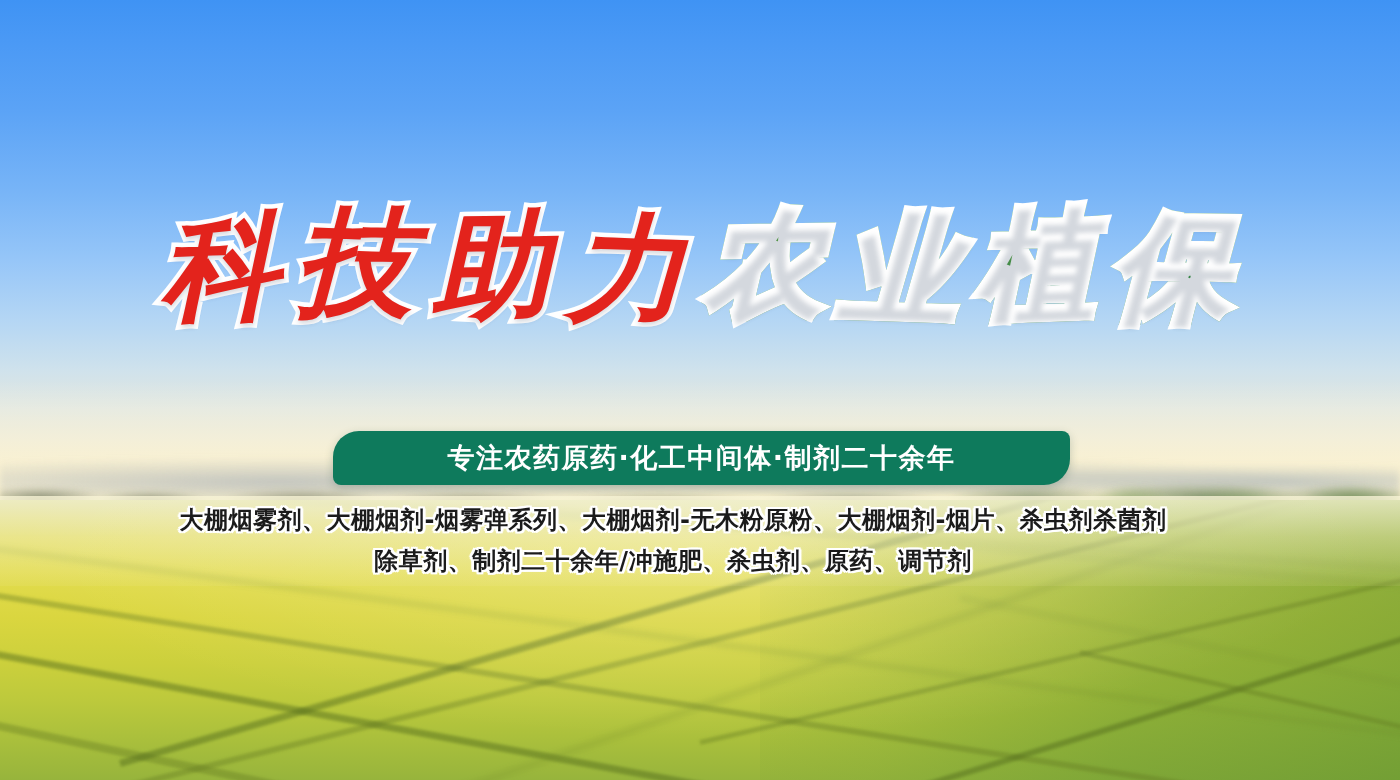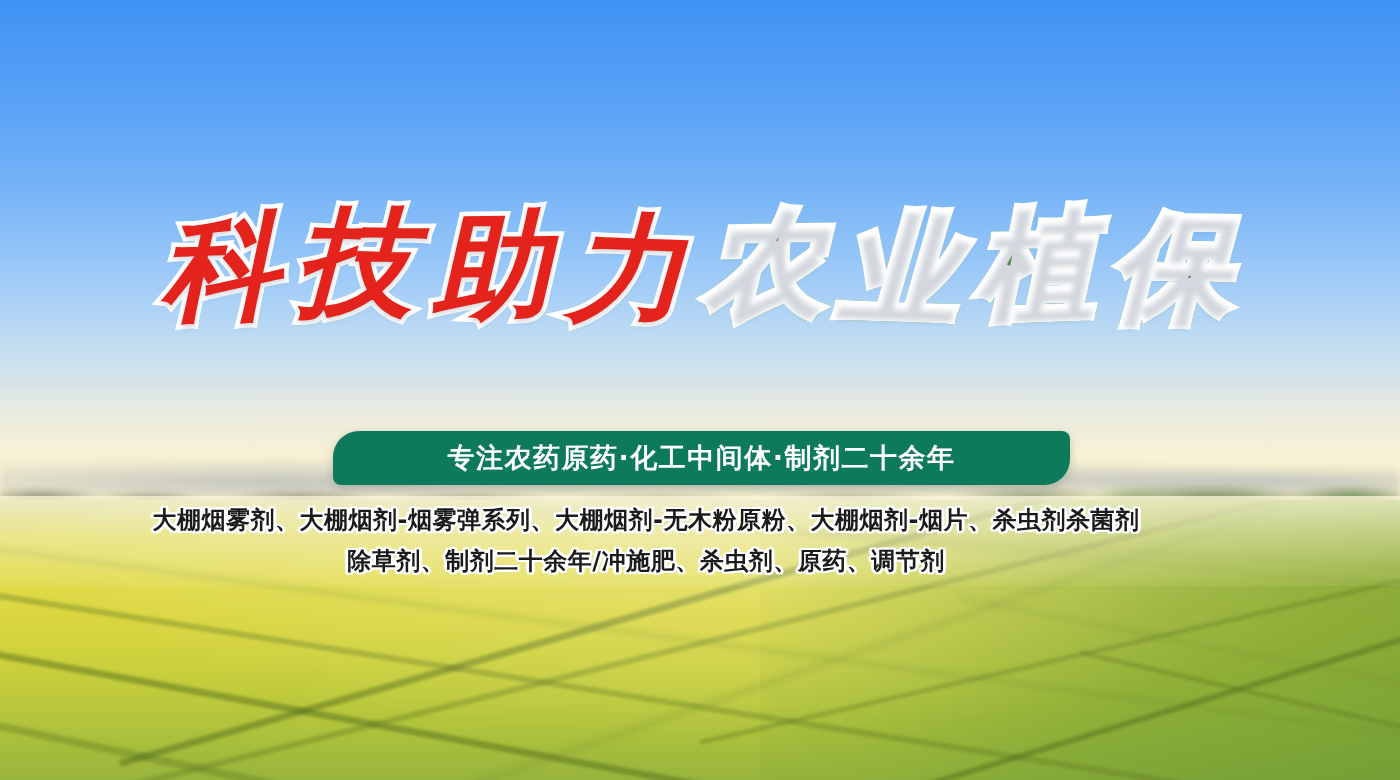--- a/index.html
+++ b/index.html
@@ -204,23 +204,24 @@
     font-family: "DejaVu Sans", "Liberation Sans", sans-serif;
     font-size: 27px;
     font-weight: 700;
     letter-spacing: 1.5px;
     white-space: nowrap;
   }
 
   
   .products {
     position: absolute;
-    left: 0; top: 500px;
+    left: 16px; top: 500px;
     width: 1292px;
     text-align: center;
+    padding-left: 11px;
   }
   .product-line {
     font-family: "DejaVu Sans", "Liberation Sans", sans-serif;
     font-size: 24px;
     font-weight: 700;
     color: #1b1b1b;
     letter-spacing: 0.5px;
     line-height: 41px;
     white-space: nowrap;
     text-shadow:

